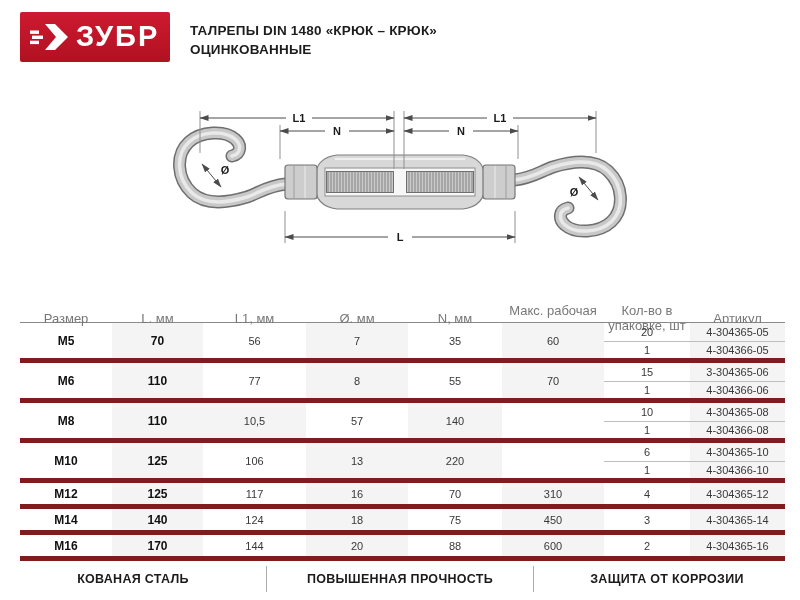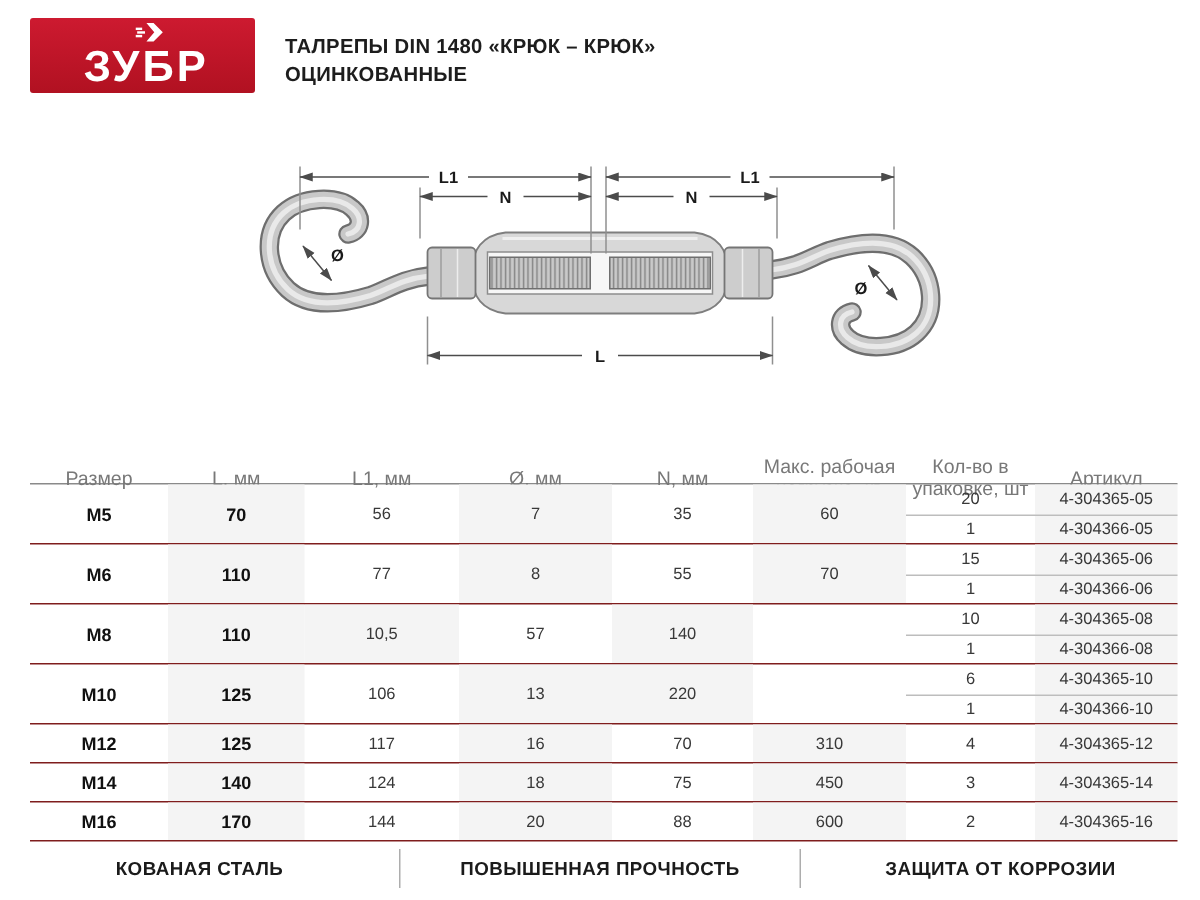--- a/index.html
+++ b/index.html
@@ -1,39 +1,39 @@
 <!DOCTYPE html>
 <html><head>
 <meta charset="utf-8">
 <style>
   html,body{margin:0;padding:0;}
   body{font-family:"Liberation Sans", sans-serif; background:#ffffff;}
   .page{position:relative;width:800px;height:600px;background:#fff;overflow:hidden;}
 
   
   .logo{position:absolute;left:20px;top:12px;width:150px;height:50px;border-radius:2px;
-        background:linear-gradient(180deg,#cd1a30,#b11121);display:flex;align-items:center;flex-direction:column;}
+        background:linear-gradient(180deg,#cd1a30,#b11121);display:flex;align-items:center;}
   .logo svg{margin-left:9px;}
   .logo-text{color:#fff;font-weight:800;font-size:29px;letter-spacing:2px;margin-left:5px;margin-top:-2px;}
   .title{position:absolute;left:190px;top:21px;font-size:13.5px;font-weight:bold;color:#1d1d1d;
          line-height:19px;letter-spacing:0.2px;}
 
   
   .drawing{position:absolute;left:165px;top:95px;}
   .dim{stroke:#4b4b4b;stroke-width:1;}
   .ext{stroke:#8f8f8f;stroke-width:1;}
   .dimtext{font-size:11px;font-weight:bold;fill:#1a1a1a;text-anchor:middle;}
 
   
   .spec-table{position:absolute;left:20px;top:303px;width:765px;}
   .t-head{display:grid;grid-template-columns:92px 91px 103px 102px 94px 102px 86px 95px;
           height:20px;border-bottom:1px solid #8a8a8a;box-sizing:border-box;}
   .hc{display:flex;align-items:center;justify-content:center;font-size:13px;color:#787878;text-align:center;}
   .t-row{display:grid;grid-template-columns:92px 91px 103px 102px 94px 102px 86px 95px;
-         border-bottom:1px solid #7f1d1d;box-sizing:border-box;}
+         border-bottom:5px solid #7f1d1d;box-sizing:border-box;}
   .cell{display:flex;align-items:center;justify-content:center;font-size:11px;color:#383838;}
   .b{font-weight:bold;font-size:12px;color:#101010;}
   .shade{background:#f4f4f4;}
   .packs{grid-column:7/9;display:flex;flex-direction:column;}
   .pack{flex:1;display:grid;grid-template-columns:86px 95px;}
   .pack.divide > div{border-top:1px solid #bdbdbd;}
 
   
   .footer{position:absolute;left:0;right:0;top:562px;height:34px;display:flex;align-items:center;justify-content:space-between;}
   .feat{flex:1;text-align:center;font-weight:bold;font-size:12.5px;letter-spacing:0.3px;color:#1b1b1b;}
@@ -168,21 +168,21 @@
         <div class="t-row" style="height: 40px;">
           <div class="cell b">М6</div>
           <div class="cell b shade">110</div>
           <div class="cell">77</div>
           <div class="cell shade">8</div>
           <div class="cell">55</div>
           <div class="cell shade">70</div>
           <div class="packs">
             <div class="pack">
               <div class="cell">15</div>
-              <div class="cell shade">4-304365-06</div>
+              <div class="cell shade">3-304365-06</div>
             </div>
             <div class="pack divide">
               <div class="cell">1</div>
               <div class="cell shade">4-304366-06</div>
             </div>
           </div>
         </div>
         <div class="t-row" style="height: 40px;">
           <div class="cell b">М8</div>
           <div class="cell b shade">110</div>

